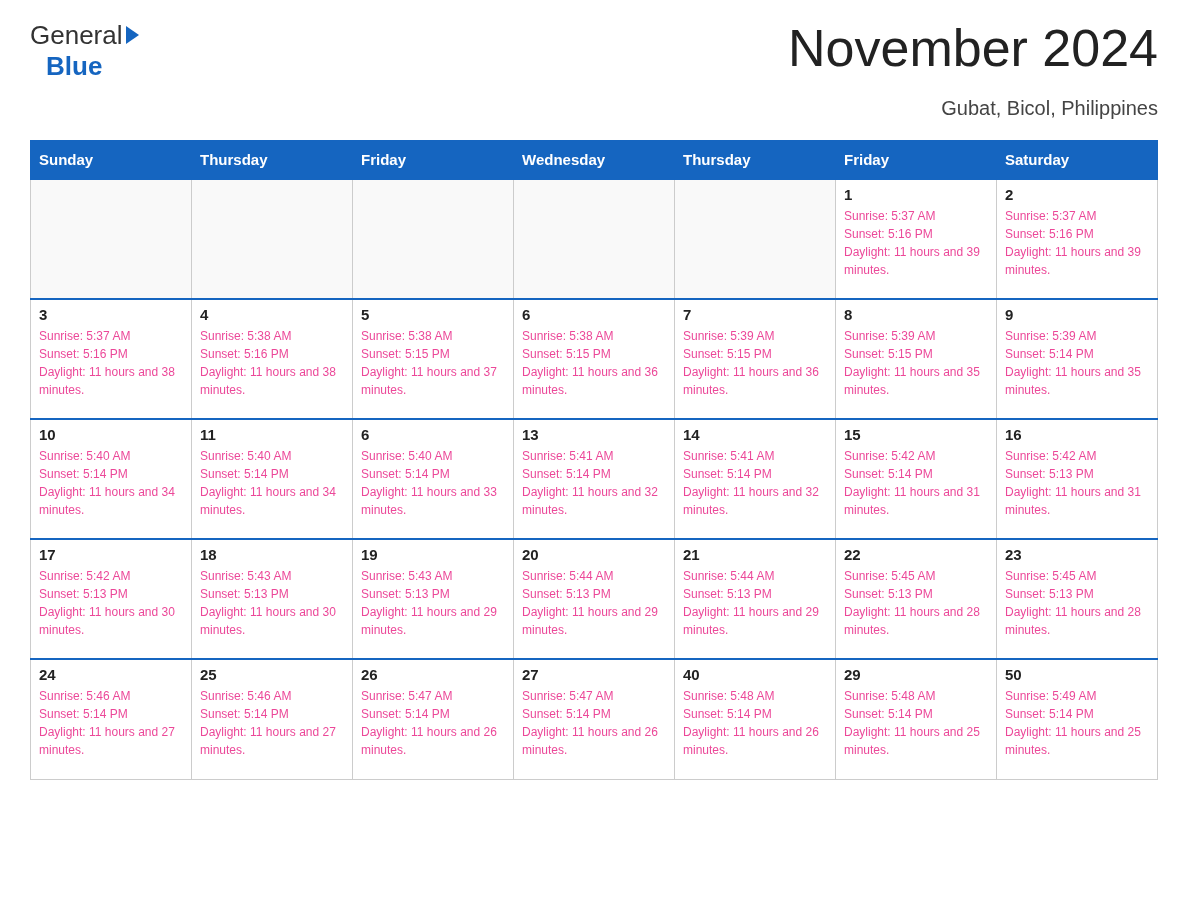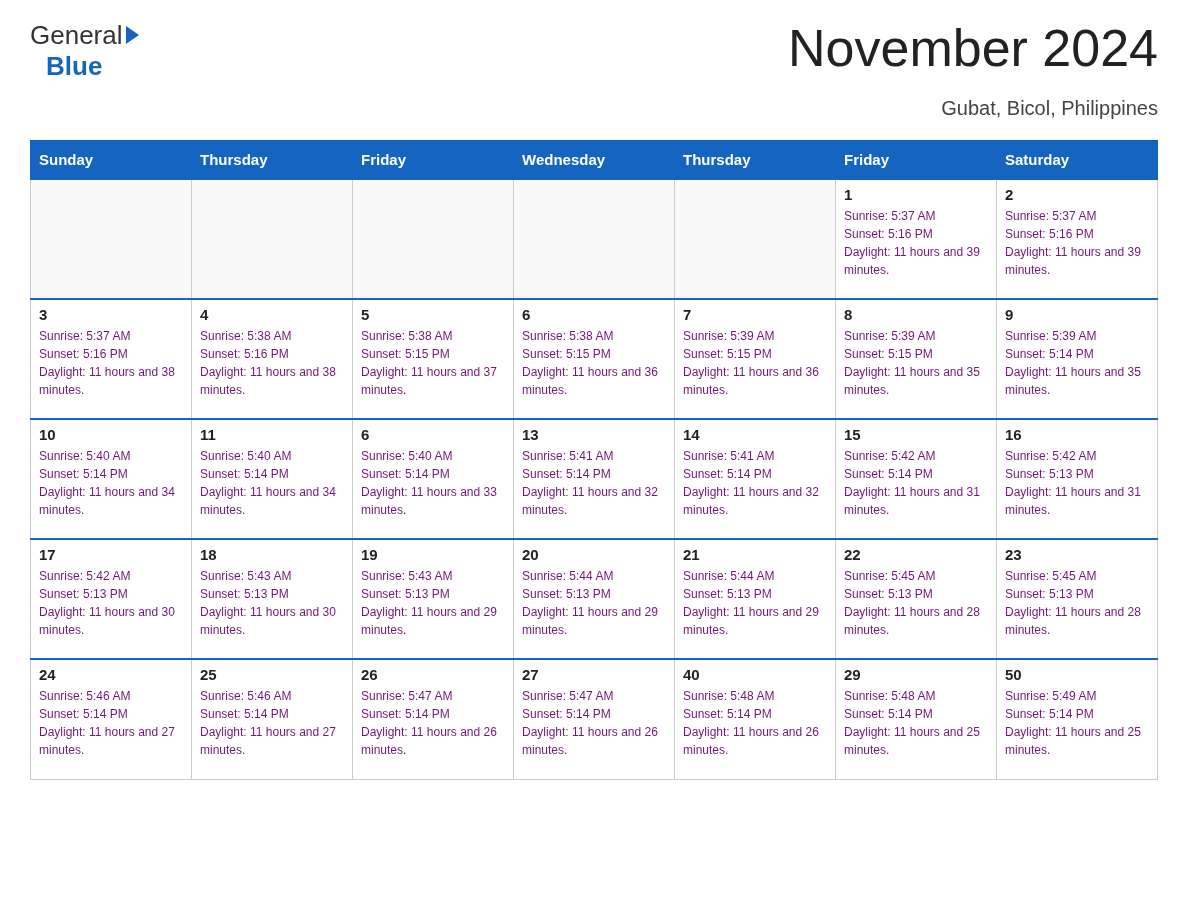--- a/index.html
+++ b/index.html
@@ -60,21 +60,21 @@
     }
     .day-number {
       font-size: 15px;
       font-weight: bold;
       color: #222;
       display: block;
       margin-bottom: 4px;
     }
     .day-info {
       font-size: 12px;
-      color: #701a75;
+      color: #ec4899;
       line-height: 1.5;
     }
     .empty-cell {
       background: #f9f9f9;
     }
     .logo-word-general {
       font-size: 26px;
       font-weight: normal;
       color: #333;
     }

